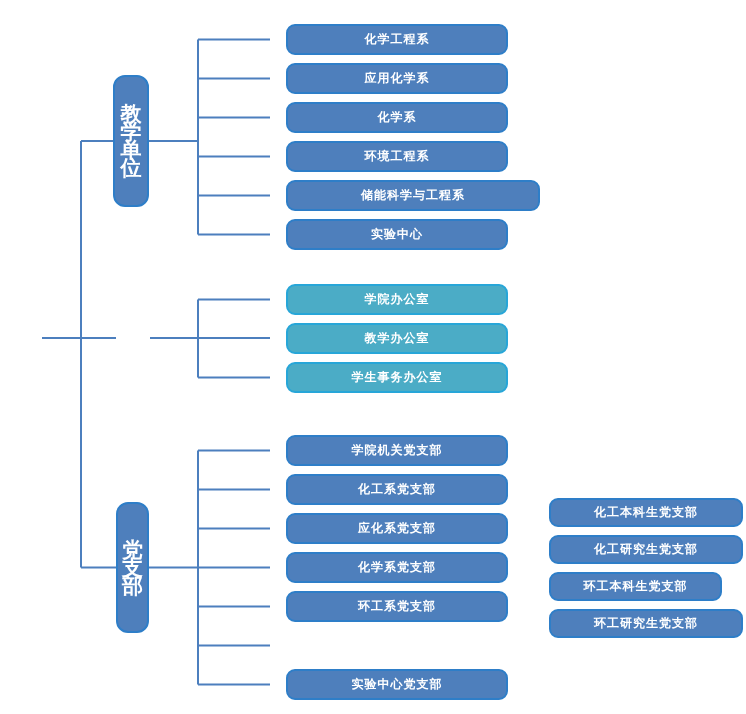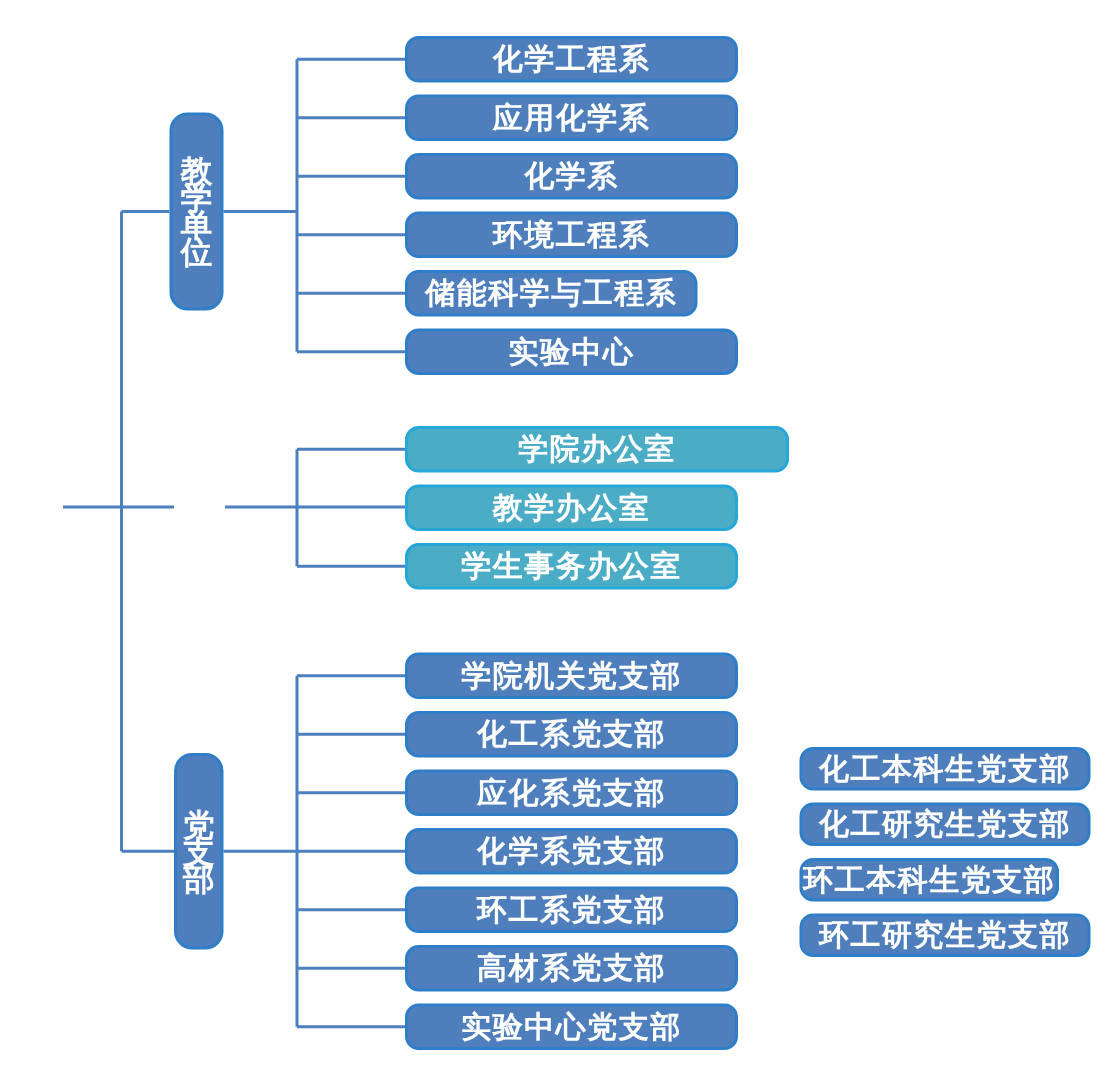--- a/index.html
+++ b/index.html
@@ -10,21 +10,21 @@
   html,body{margin:0;padding:0;background:var(--bg);}
   body{font-family:"DejaVu Sans","Liberation Sans",sans-serif;}
   .canvas{position:relative;width:746px;height:714px;background:var(--bg);overflow:hidden;}
   .wires{position:absolute;left:0;top:0;width:746px;height:714px;}
   .node{
     position:absolute;display:flex;align-items:center;justify-content:center;
     color:var(--text);font-weight:700;box-sizing:border-box;text-align:center;
   }
   .blue{background:var(--blue-fill);border:2px solid var(--blue-border);}
   .teal{background:var(--teal-fill);border:2px solid var(--teal-border);}
-  .h-node{border-radius:9px;font-size:20px;letter-spacing:1px;white-space:nowrap;}
+  .h-node{border-radius:9px;font-size:12px;letter-spacing:1px;white-space:nowrap;margin-left:16px;}
   .v-node{border-radius:12px;font-size:21px;}
   .root-node{border-radius:10px;}
   .vtext{width:1.15em;text-align:center;line-height:18px;word-break:break-all;}
   .root-node .vtext{line-height:19px;}
 </style>
 </head>
 <body>
 
 <div class="canvas">
 
@@ -70,28 +70,28 @@
   </div>
   <div class="node h-node blue" style="left:270px;top:63px;width:222px;height:31px">
     <span>应用化学系</span>
   </div>
   <div class="node h-node blue" style="left:270px;top:102px;width:222px;height:31px">
     <span>化学系</span>
   </div>
   <div class="node h-node blue" style="left:270px;top:141px;width:222px;height:31px">
     <span>环境工程系</span>
   </div>
-  <div class="node h-node blue" style="left:270px;top:180px;width:195px;height:31px">
+  <div class="node h-node blue" style="left:270px;top:180px;width:254px;height:31px">
     <span>储能科学与工程系</span>
   </div>
   <div class="node h-node blue" style="left:270px;top:219px;width:222px;height:31px">
     <span>实验中心</span>
   </div>
 
-  <div class="node h-node teal" style="left:270px;top:284px;width:256px;height:31px">
+  <div class="node h-node teal" style="left:270px;top:284px;width:222px;height:31px">
     <span>学院办公室</span>
   </div>
   <div class="node h-node teal" style="left:270px;top:323px;width:222px;height:31px">
     <span>教学办公室</span>
   </div>
   <div class="node h-node teal" style="left:270px;top:362px;width:222px;height:31px">
     <span>学生事务办公室</span>
   </div>
 
   <div class="node v-node blue" style="left:116px;top:502px;width:33px;height:131px">
@@ -105,23 +105,20 @@
   </div>
   <div class="node h-node blue" style="left:270px;top:513px;width:222px;height:31px">
     <span>应化系党支部</span>
   </div>
   <div class="node h-node blue" style="left:270px;top:552px;width:222px;height:31px">
     <span>化学系党支部</span>
   </div>
   <div class="node h-node blue" style="left:270px;top:591px;width:222px;height:31px">
     <span>环工系党支部</span>
   </div>
-  <div class="node h-node blue" style="left:270px;top:630px;width:222px;height:31px">
-    <span>高材系党支部</span>
-  </div>
   <div class="node h-node blue" style="left:270px;top:669px;width:222px;height:31px">
     <span>实验中心党支部</span>
   </div>
 
   <div class="node h-node blue" style="left:533px;top:498px;width:194px;height:29px">
     <span>化工本科生党支部</span>
   </div>
   <div class="node h-node blue" style="left:533px;top:535px;width:194px;height:29px">
     <span>化工研究生党支部</span>
   </div>

